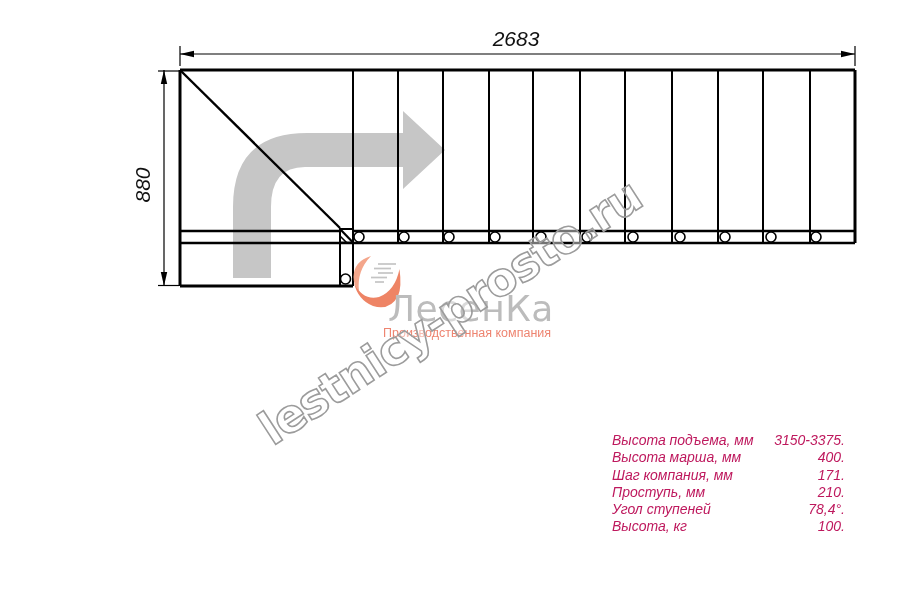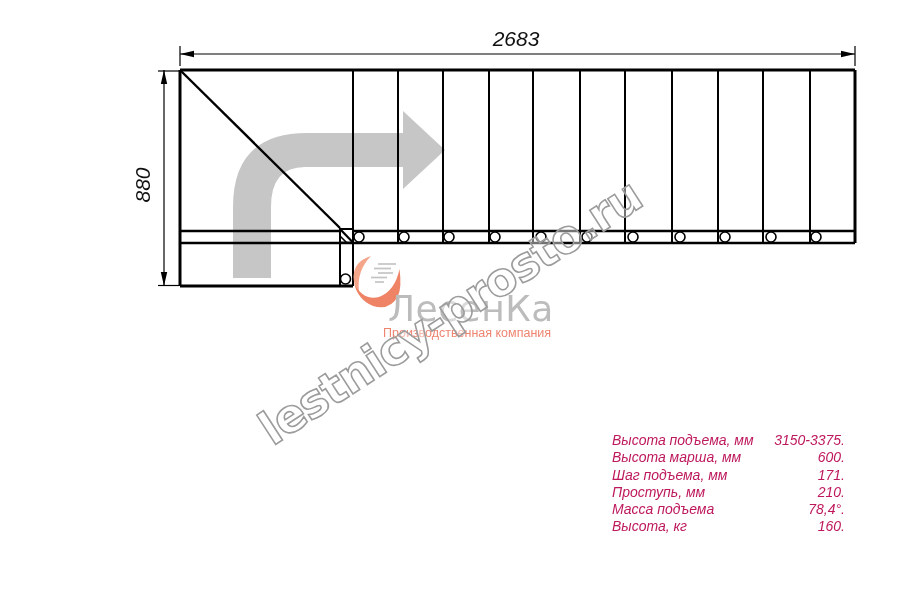--- a/index.html
+++ b/index.html
@@ -109,32 +109,32 @@
 </svg>
 
 
 <div id="specs">
   <div class="row">
     <span class="lbl">Высота подъема, мм</span>
     <span class="val">3150-3375.</span>
   </div>
   <div class="row">
     <span class="lbl">Высота марша, мм</span>
-    <span class="val">600.</span>
+    <span class="val">400.</span>
   </div>
   <div class="row">
-    <span class="lbl">Шаг подъема, мм</span>
+    <span class="lbl">Шаг компания, мм</span>
     <span class="val">171.</span>
   </div>
   <div class="row">
     <span class="lbl">Проступь, мм</span>
     <span class="val">210.</span>
   </div>
   <div class="row">
-    <span class="lbl">Масса подъема</span>
+    <span class="lbl">Угол ступеней</span>
     <span class="val">78,4°.</span>
   </div>
   <div class="row">
     <span class="lbl">Высота, кг</span>
-    <span class="val">160.</span>
+    <span class="val">100.</span>
   </div>
 </div>
 </div>
 
 </body></html>

